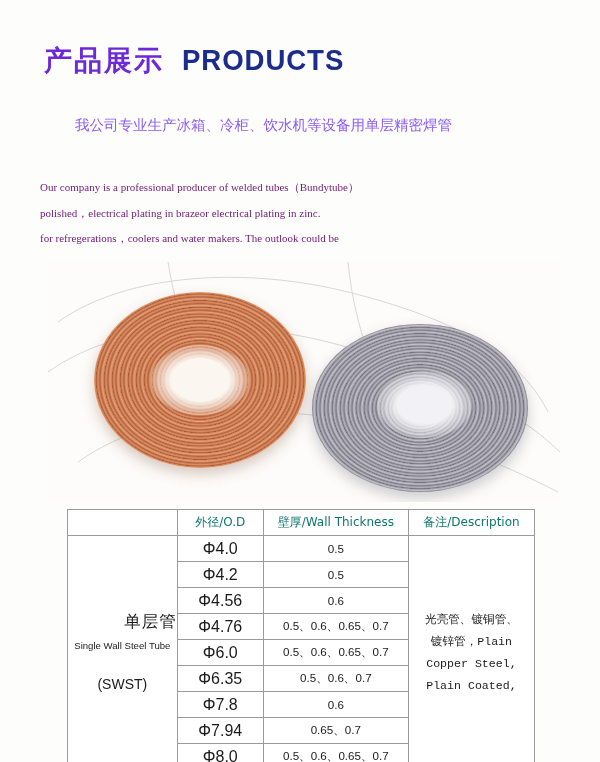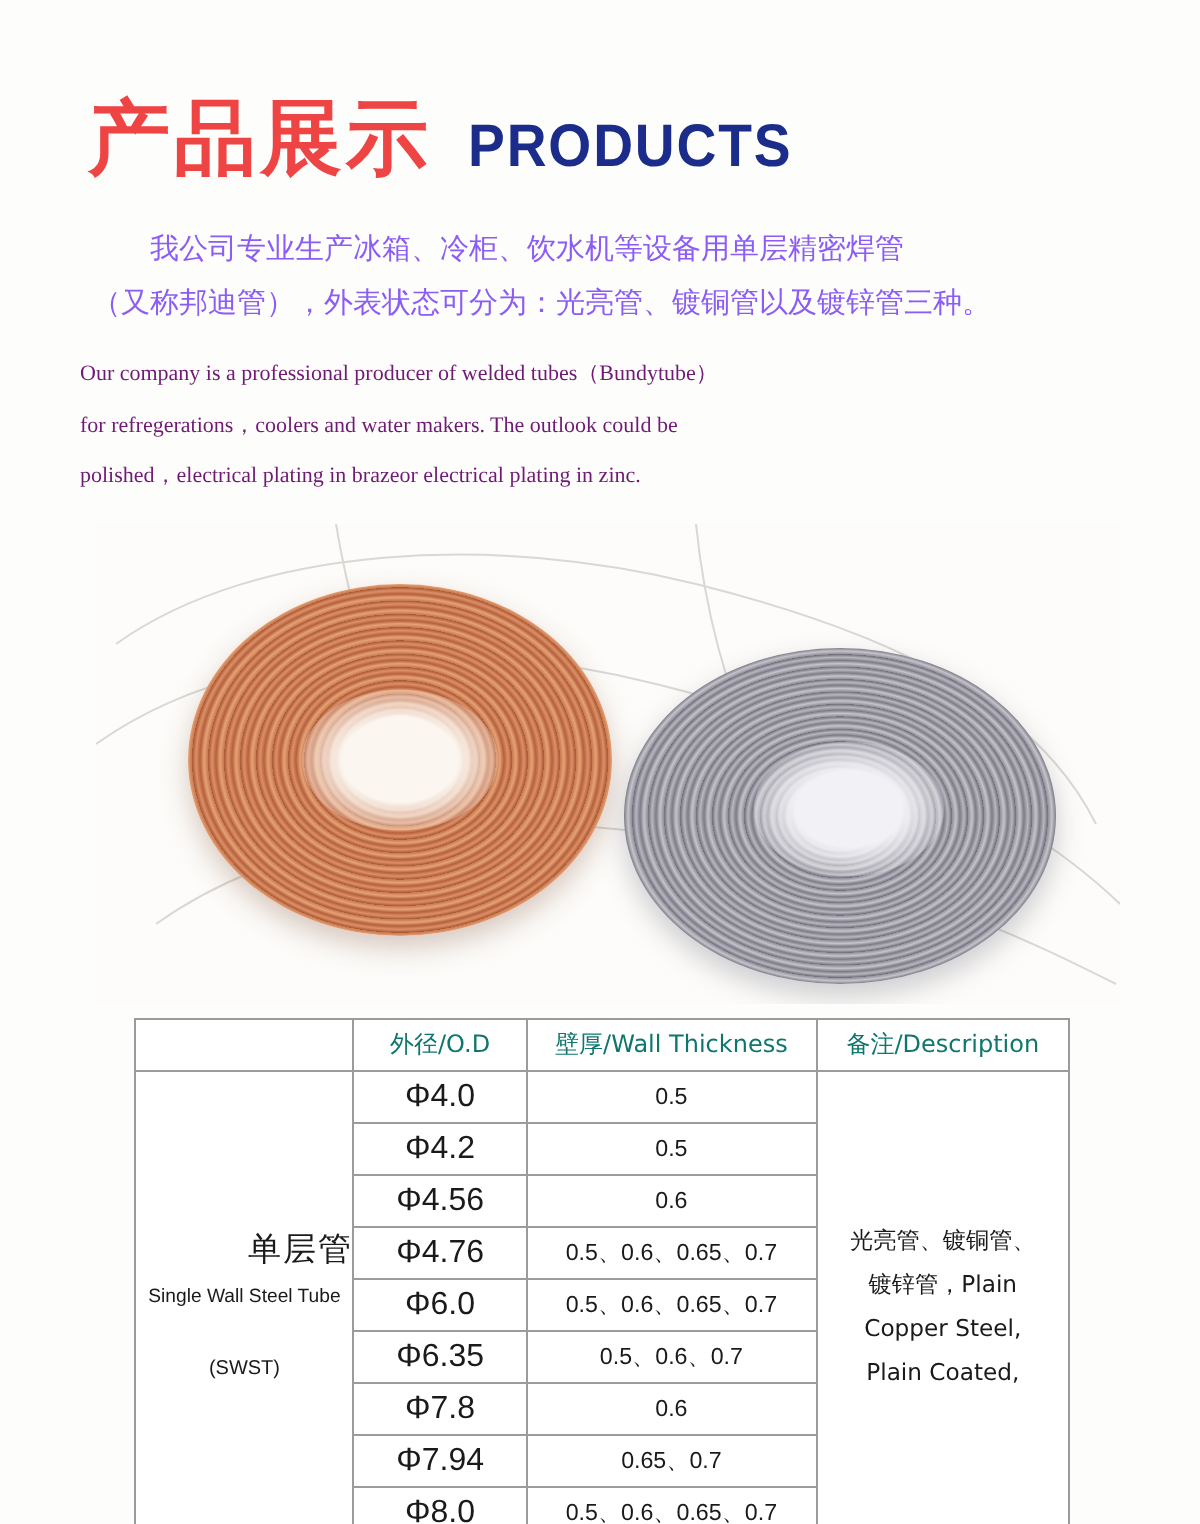--- a/index.html
+++ b/index.html
@@ -26,23 +26,23 @@
   .header {
     position: absolute;
     left: 44px;
     top: 42px;
     display: flex;
     align-items: baseline;
     gap: 18px;
   }
   .title-cn {
     font-family: Liberation Mono, monospace;
-    font-size: 41px;
+    font-size: 28px;
     font-weight: bold;
-    color: #ef4444;
+    color: #6d28d9;
     letter-spacing: 2px;
   }
   .title-en {
     font-family: "Liberation Sans", sans-serif;
     font-size: 30px;
     font-weight: bold;
     color: #1b2c8a;
     letter-spacing: 1px;
     transform: scaleX(0.92);
     transform-origin: left bottom;
@@ -185,55 +185,54 @@
     margin-bottom: 4px;
     text-align: right;
   }
   .name-en1 {
     font-family: "Liberation Sans", sans-serif;
     font-size: 9.6px;
     display: block;
   }
   .name-en2 {
     font-family: "Liberation Sans", sans-serif;
-    font-size: 10px;
+    font-size: 14px;
     display: block;
     margin-top: 21px;
   }
 
   .desc-cell {
     font-family: "DejaVu Sans", sans-serif;
     font-size: 11.6px;
     line-height: 22px;
     color: #1a1a1a;
   }
-  .desc-cell span { display: block; }
+  .desc-cell span { display: block; font-family: Liberation Mono, monospace; }
 
   .od-cell { font-size: 16px; }
   .wall-cell { font-size: 11.6px; }
 </style>
 </head>
 <body>
 
 <div class="page">
 
   <div class="header">
     <span class="title-cn">产品展示</span>
     <span class="title-en">PRODUCTS</span>
   </div>
 
   <div class="para-cn">
     <span>我公司专业生产冰箱、冷柜、饮水机等设备用单层精密焊管</span>
-    <span class="line2">（又称邦迪管），外表状态可分为：光亮管、镀铜管以及镀锌管三种。</span>
   </div>
 
   <div class="para-en">
     <div>Our company is a professional producer of welded tubes（Bundytube）</div>
+    <div>polished，electrical plating in brazeor electrical plating in zinc.</div>
     <div>for refregerations，coolers and water makers. The outlook could be</div>
-    <div>polished，electrical plating in brazeor electrical plating in zinc.</div>
   </div>
 
   <div class="photo">
     <div class="photo-bg"></div>
     <svg class="sketch" viewBox="0 0 512 240" preserveAspectRatio="none">
       <g fill="none" stroke="#d8d8d4" stroke-width="1">
         <path d="M10 60 C 80 10, 200 5, 300 30 S 470 90, 500 150"></path>
         <path d="M0 110 C 70 60, 180 55, 280 80 S 460 140, 512 190"></path>
         <path d="M30 200 C 100 150, 210 140, 310 160 S 470 210, 510 230"></path>
         <path d="M120 0 C 130 60, 150 120, 200 180"></path>

